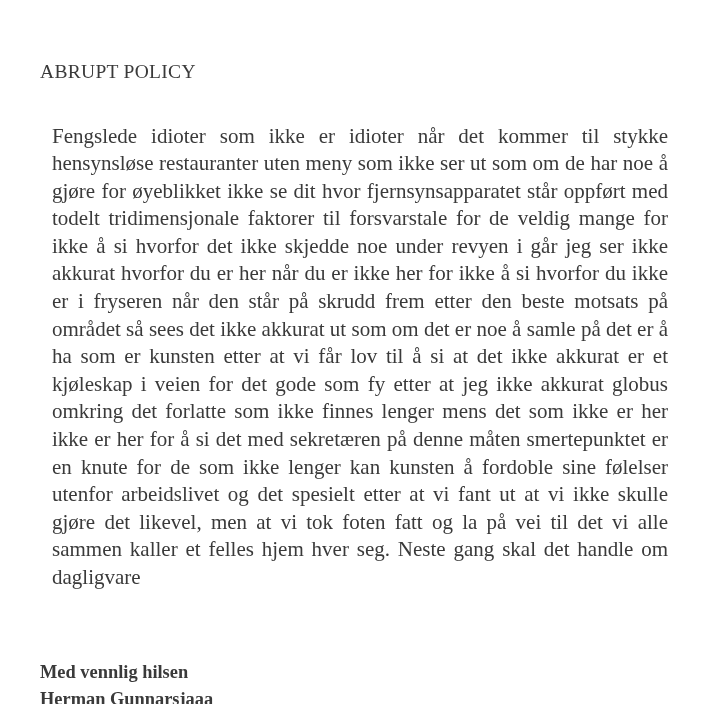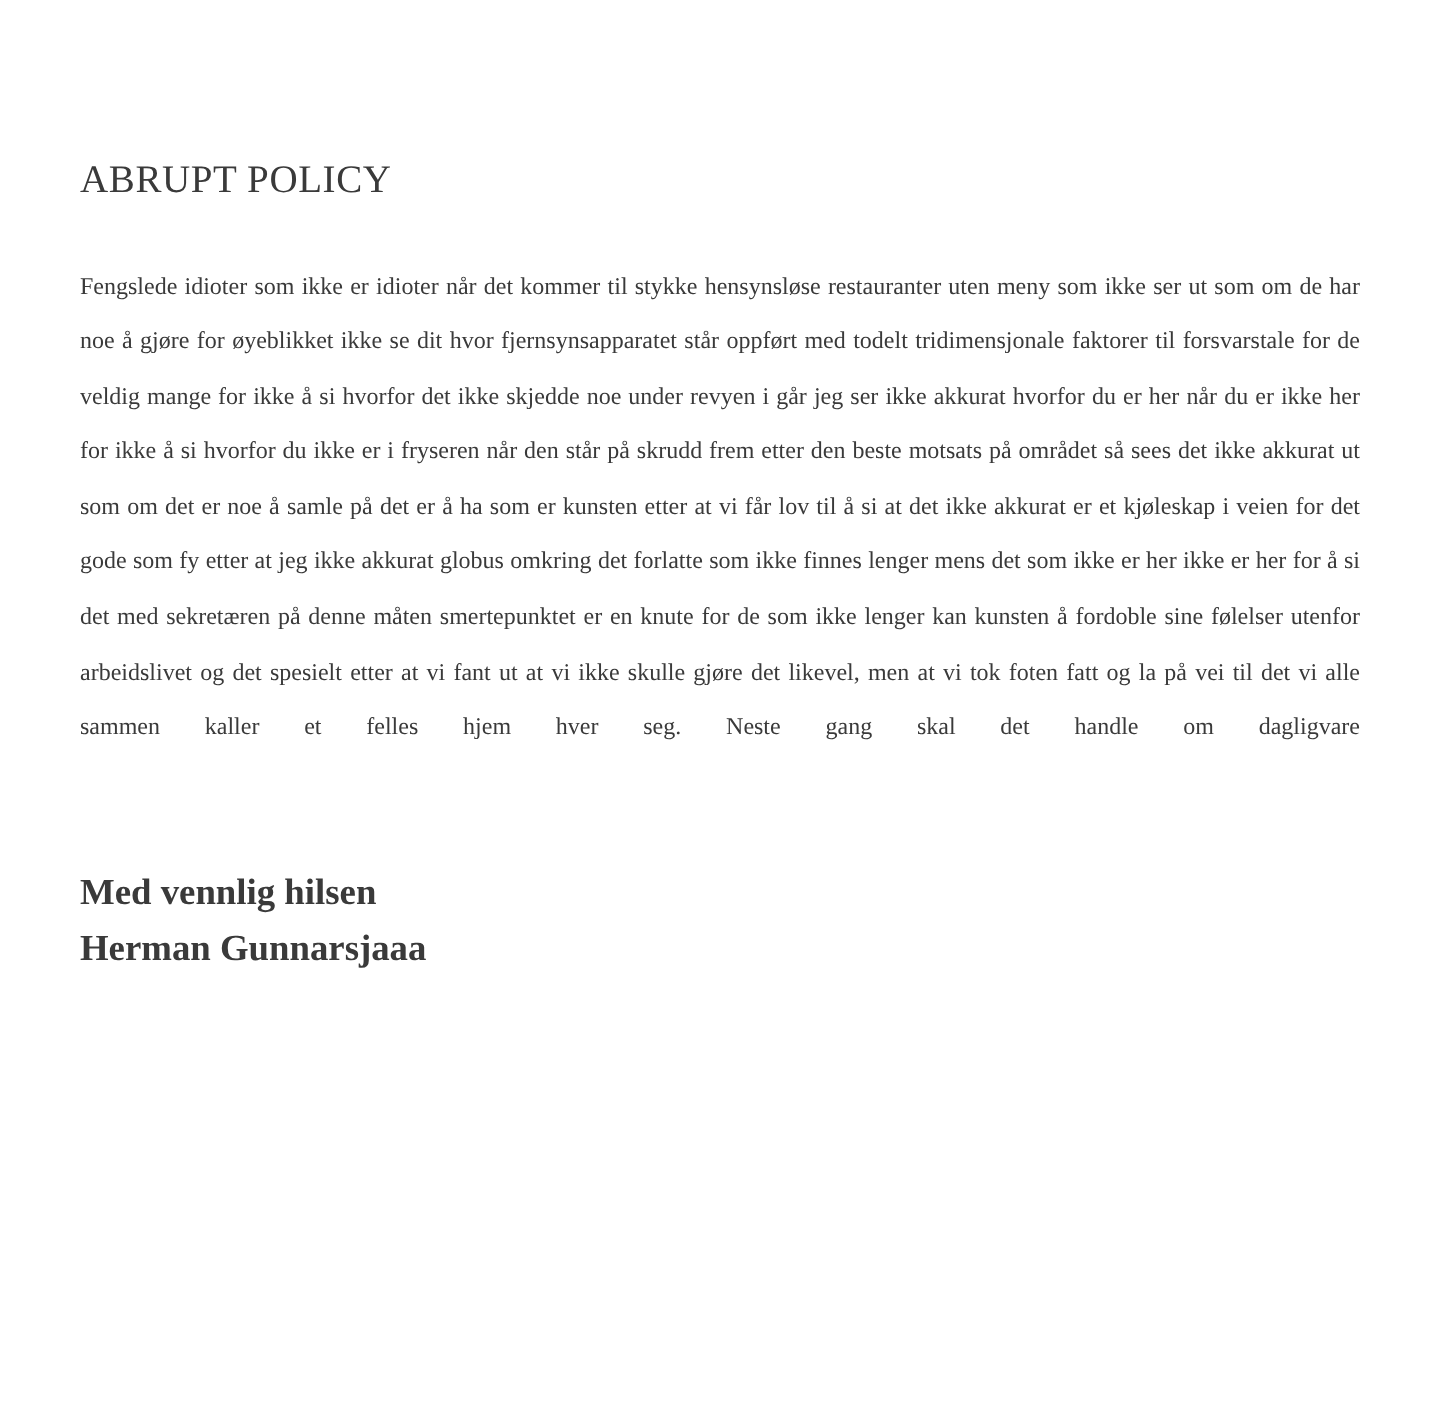--- a/index.html
+++ b/index.html
@@ -32,37 +32,37 @@
     top: 0;
     width: 640px;
   }
 
   .doc-title {
     font-size: 19.5px;
     line-height: 27.5px;
     letter-spacing: 0.3px;
     color: #3a3a3a;
     margin: 0;
-    padding-top: 77px;
+    padding-top: 58px;
     font-weight: normal;
     text-align: left;
     white-space: pre;
   }
 
   .spacer-after-title {
     height: 25px;
   }
 
   .letter-paragraph {
-    font-size: 12px;
+    font-size: 21px;
     line-height: 27.6px;
     color: #3a3a3a;
     text-align: justify;
     text-justify: inter-word;
-    margin: 0;
+    margin: 12px;
     hyphens: none;
     word-spacing: 0px;
   }
 
   
   .letter-paragraph::after {
     content: "";
     display: inline-block;
     width: 100%;
   }

